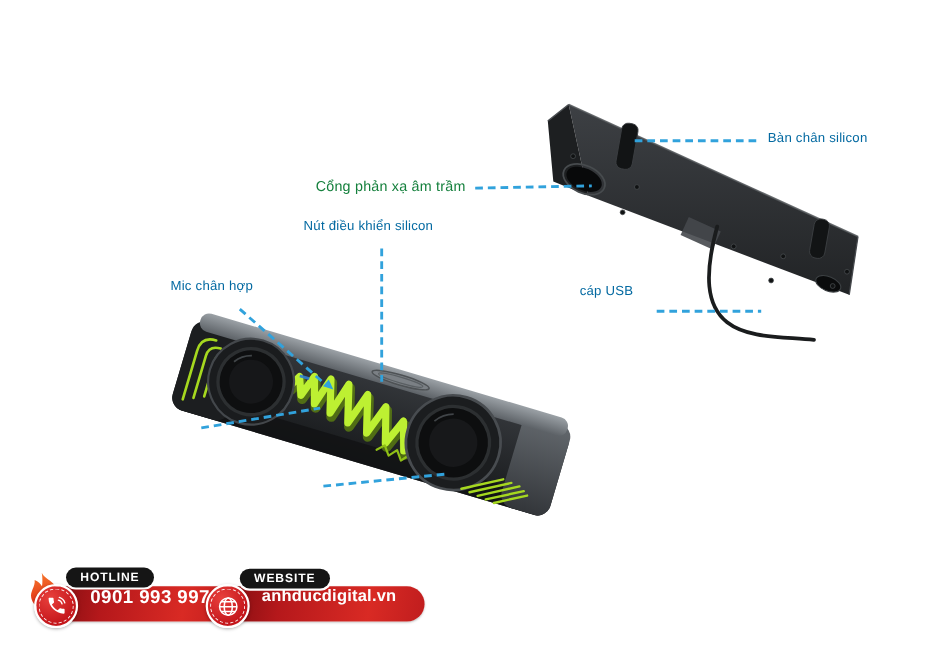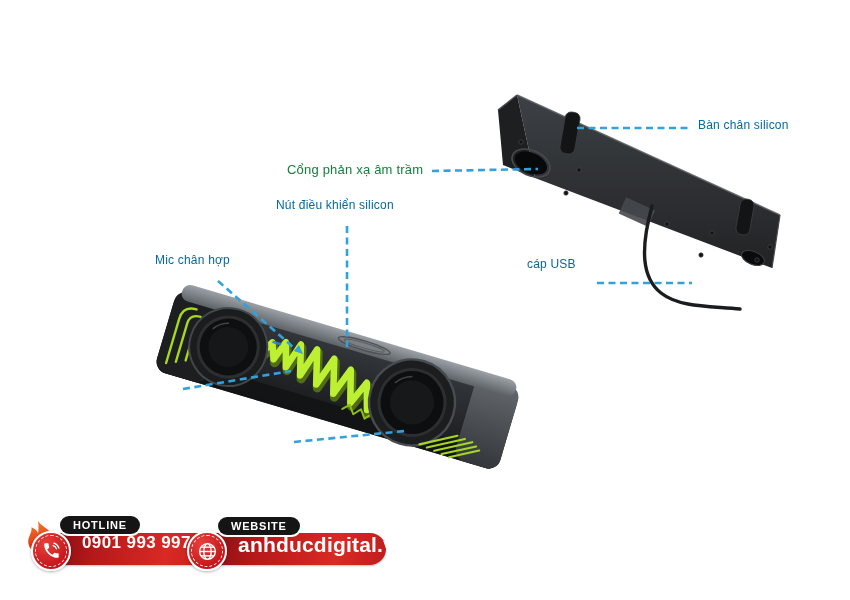--- a/index.html
+++ b/index.html
@@ -32,21 +32,21 @@
     background:radial-gradient(circle at 35% 30%,#e8403c,#c4161b 70%);
     border:2.5px solid #fff;box-sizing:border-box;
     display:flex;align-items:center;justify-content:center;
     box-shadow:0 1px 3px rgba(0,0,0,.3);
   }
   .badge .icon-circle::before{
     content:"";position:absolute;inset:2px;border:1.5px dashed rgba(255,255,255,.9);
     border-radius:50%;
   }
   .num{font-size:17px;letter-spacing:.4px;}
-  .url{font-size:21px;letter-spacing:.2px;}
+  .url{font-size:15px;letter-spacing:.2px;}
 </style>
 </head>
 <body>
 
 <div class="canvas">
 
   <svg class="art" width="850" height="600" viewBox="0 0 850 600">
     <defs>
       <linearGradient id="gFace" x1="0" y1="0" x2="0" y2="1">
         <stop offset="0" stop-color="#3d4044"></stop>

